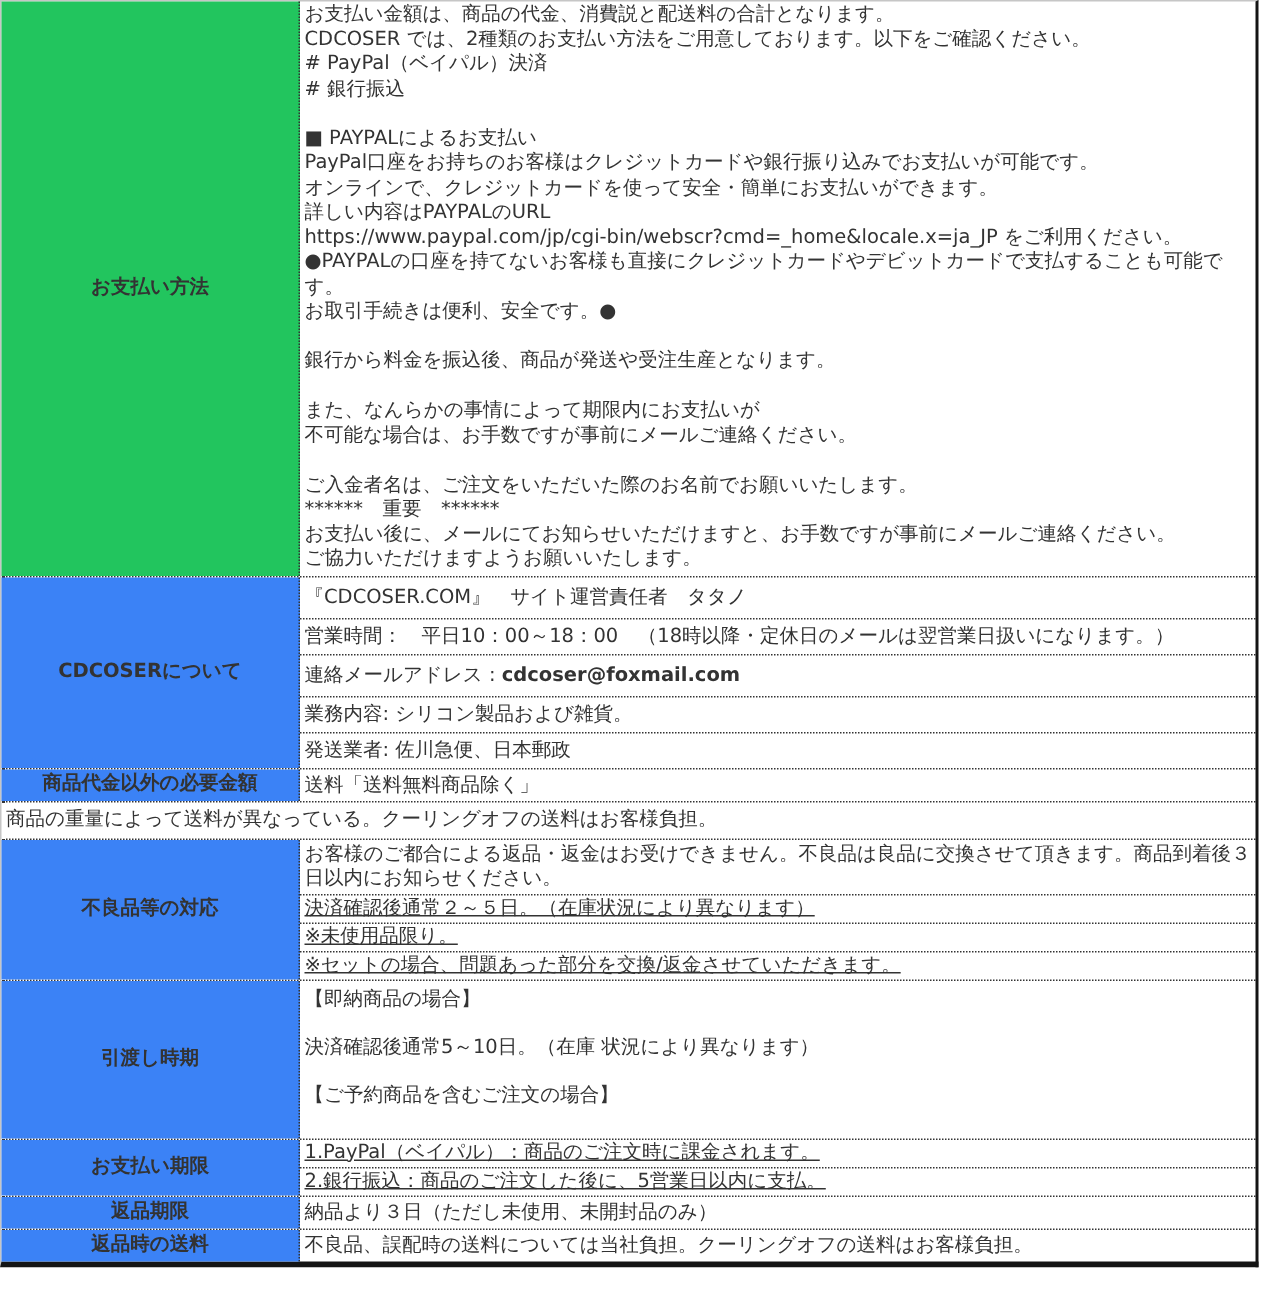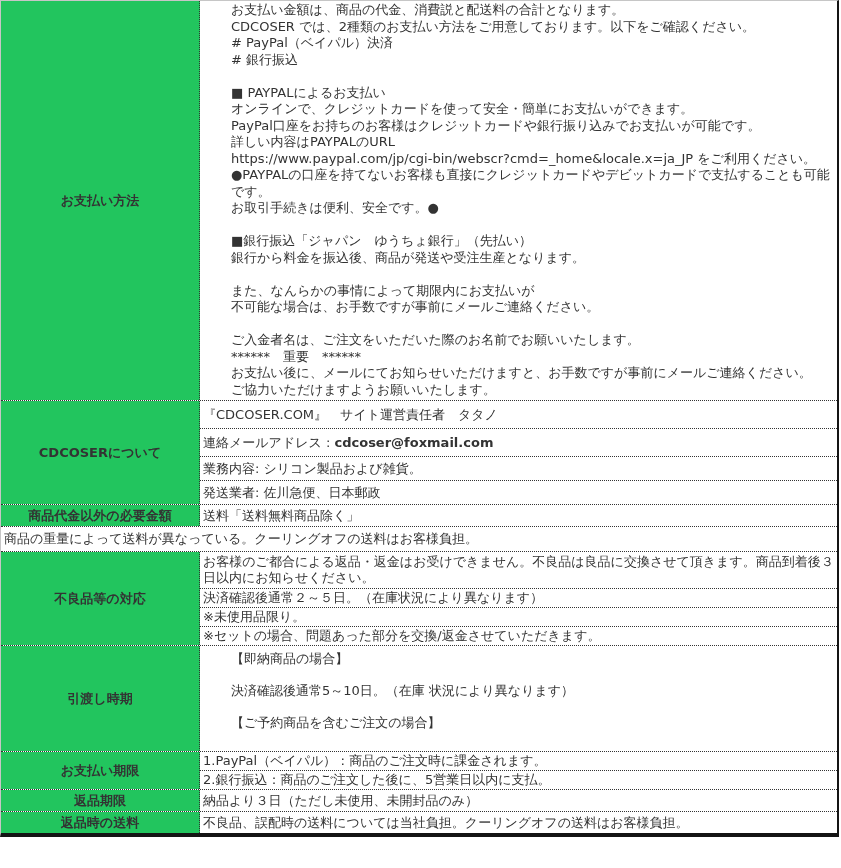--- a/index.html
+++ b/index.html
@@ -28,41 +28,41 @@
     flex:0 0 199px;
     width:199px;
     box-sizing:border-box;
     display:flex;
     align-items:center;
     justify-content:center;
     text-align:center;
     font-weight:bold;
     font-size:13px;
     line-height:16px;
-    background:#22c55e;
+    background:#3b82f6;
     border-right:1px dotted #333333;
     padding:2px;
   }
   .row-payment .label-cell{background:#22c55e;}
   .content-cell{
     flex:1 1 auto;
     min-width:0;
     font-size:13px;
     line-height:16px;
   }
   
   .lines{padding:1px 2px 2px 3px;}
-  .line{min-height:16.5px;line-height:16.5px;white-space:normal;margin-left:28px;}
+  .line{min-height:16.5px;line-height:16.5px;white-space:normal;}
   .lines-handover{padding:5px 2px 4px 3px;}
   .lines-handover .line{min-height:16px;line-height:16px;}
   
   .subrow{border-top:1px dotted #333333;padding:4px 3px;line-height:15px;}
   .subrow:first-child{border-top:none;}
   .sub-tall{padding:6px 3px;}
-  .sub-compact{padding:1px 3px 2px;}
+  .sub-compact{padding:1px 3px 2px;text-decoration:underline;}
   .sub-defect-first{padding:2px 3px;line-height:16px;}
   .single{padding:3px 3px;line-height:15px;}
   .single-shipfee{padding:4px 3px 5px;}
   .bold{font-weight:bold;}
 </style>
 </head>
 <body>
 
 <div class="table">
 
@@ -70,46 +70,46 @@
     <div class="label-cell">
       <span>お支払い方法</span>
     </div>
     <div class="content-cell lines">
       <div class="line">お支払い金額は、商品の代金、消費説と配送料の合計となります。</div>
       <div class="line">CDCOSER では、2種類のお支払い方法をご用意しております。以下をご確認ください。</div>
       <div class="line"># PayPal（ベイパル）決済</div>
       <div class="line"># 銀行振込</div>
       <div class="line"></div>
       <div class="line">■ PAYPALによるお支払い</div>
+      <div class="line">PayPal口座をお持ちのお客様はクレジットカードや銀行振り込みでお支払いが可能です。</div>
       <div class="line">オンラインで、クレジットカードを使って安全・簡単にお支払いができます。</div>
-      <div class="line">PayPal口座をお持ちのお客様はクレジットカードや銀行振り込みでお支払いが可能です。</div>
       <div class="line">詳しい内容はPAYPALのURL</div>
       <div class="line">https://www.paypal.com/jp/cgi-bin/webscr?cmd=_home&amp;locale.x=ja_JP をご利用ください。</div>
       <div class="line">●PAYPALの口座を持てないお客様も直接にクレジットカードやデビットカードで支払することも可能です。</div>
       <div class="line">お取引手続きは便利、安全です。●</div>
       <div class="line"></div>
-      <div class="line">■銀行振込「ジャパン　ゆうちょ銀行」（先払い）</div>
       <div class="line">銀行から料金を振込後、商品が発送や受注生産となります。</div>
       <div class="line"></div>
       <div class="line">また、なんらかの事情によって期限内にお支払いが</div>
       <div class="line">不可能な場合は、お手数ですが事前にメールご連絡ください。</div>
       <div class="line"></div>
       <div class="line">ご入金者名は、ご注文をいただいた際のお名前でお願いいたします。</div>
       <div class="line">******　重要　******</div>
       <div class="line">お支払い後に、メールにてお知らせいただけますと、お手数ですが事前にメールご連絡ください。</div>
       <div class="line">ご協力いただけますようお願いいたします。</div>
     </div>
   </div>
 
   <div class="row">
     <div class="label-cell">
       <span>CDCOSERについて</span>
     </div>
     <div class="content-cell">
       <div class="subrow sub-tall">『CDCOSER.COM』　サイト運営責任者　タタノ</div>
+      <div class="subrow">営業時間：　平日10：00～18：00　（18時以降・定休日のメールは翌営業日扱いになります。）</div>
       <div class="subrow sub-tall"><span>連絡メールアドレス : </span><span class="bold">cdcoser@foxmail.com</span></div>
       <div class="subrow">業務内容: シリコン製品および雑貨。</div>
       <div class="subrow">発送業者: 佐川急便、日本郵政</div>
     </div>
   </div>
 
   <div class="row">
     <div class="label-cell">
       <span>商品代金以外の必要金額</span>
     </div>

